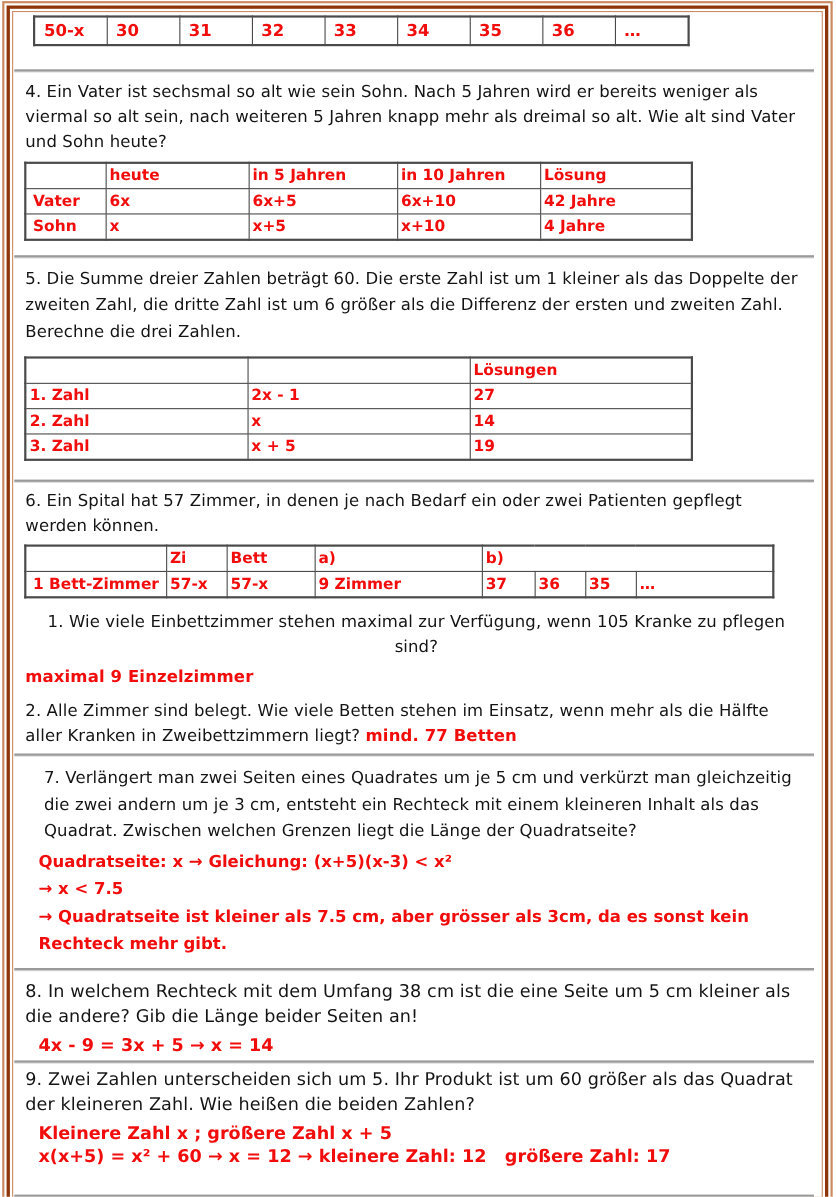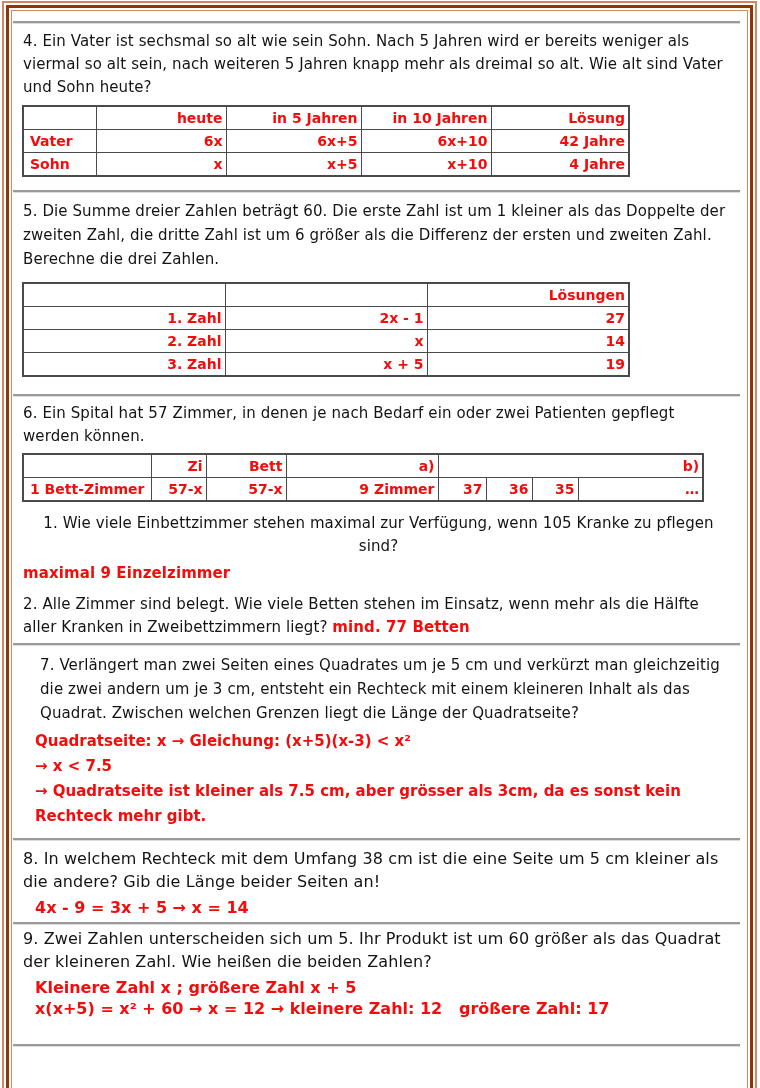--- a/index.html
+++ b/index.html
@@ -26,21 +26,21 @@
   .ptext.tall{line-height:24px;}
   .big{font-size:16px;line-height:23px;}
   .ans{color:var(--red);font-weight:700;}
   .ansline{font-size:15px;line-height:25px;padding-left:22px;margin:0;}
   .ansline.big{font-size:16px;line-height:21px;}
   .pre{white-space:pre-wrap;}
   table{border-collapse:collapse;table-layout:fixed;border:2px solid var(--tborder);}
   td{
     border:1.5px solid var(--tborder);
     color:var(--red);font-weight:700;font-size:14px;
-    height:22px;padding:0 3px;text-align:right;vertical-align:middle;
+    height:22px;padding:0 3px;text-align:left;vertical-align:middle;
     overflow:hidden;white-space:nowrap;
   }
   .t-top{margin:14px 0 0 17px;width:595px;}
   .t-top td{font-size:15px;height:24px;text-align:left;padding-left:8px;}
   .t4{margin:6px 0 0 9px;width:606px;}
   .t5{margin:11px 0 0 9px;width:606px;}
   .t6{margin:5px 0 0 9px;width:680px;}
   td.lft{text-align:left;padding-left:6px;}
   .sep1{margin-top:21px;}
   .p4text{margin-top:7px;}
@@ -66,20 +66,46 @@
 <body>
 
 <div class="frame-outer">
   <div class="frame-mid">
     <div class="frame-in"></div>
   </div>
 </div>
 
 <div class="content">
 
+  <table class="t-top">
+    <colgroup>
+        <col style="width:66px">
+        <col style="width:66px">
+        <col style="width:66px">
+        <col style="width:66px">
+        <col style="width:66px">
+        <col style="width:66px">
+        <col style="width:66px">
+        <col style="width:66px">
+        <col style="width:67px">
+      </colgroup>
+    <tbody>
+        <tr>
+      <td>50-x</td>
+      <td>30</td>
+      <td>31</td>
+      <td>32</td>
+      <td>33</td>
+      <td>34</td>
+      <td>35</td>
+      <td>36</td>
+      <td>…</td>
+    </tr>
+  </tbody>
+    </table>
 
   <div class="sep sep1"></div>
 
   <p class="ptext p4text">4. Ein Vater ist sechsmal so alt wie sein Sohn. Nach 5 Jahren wird er bereits weniger als viermal so alt sein, nach weiteren 5 Jahren knapp mehr als dreimal so alt. Wie alt sind Vater und Sohn heute?</p>
   <table class="t4">
     <colgroup>
         <col style="width:73px">
         <col style="width:130px">
         <col style="width:135px">
         <col style="width:130px">

